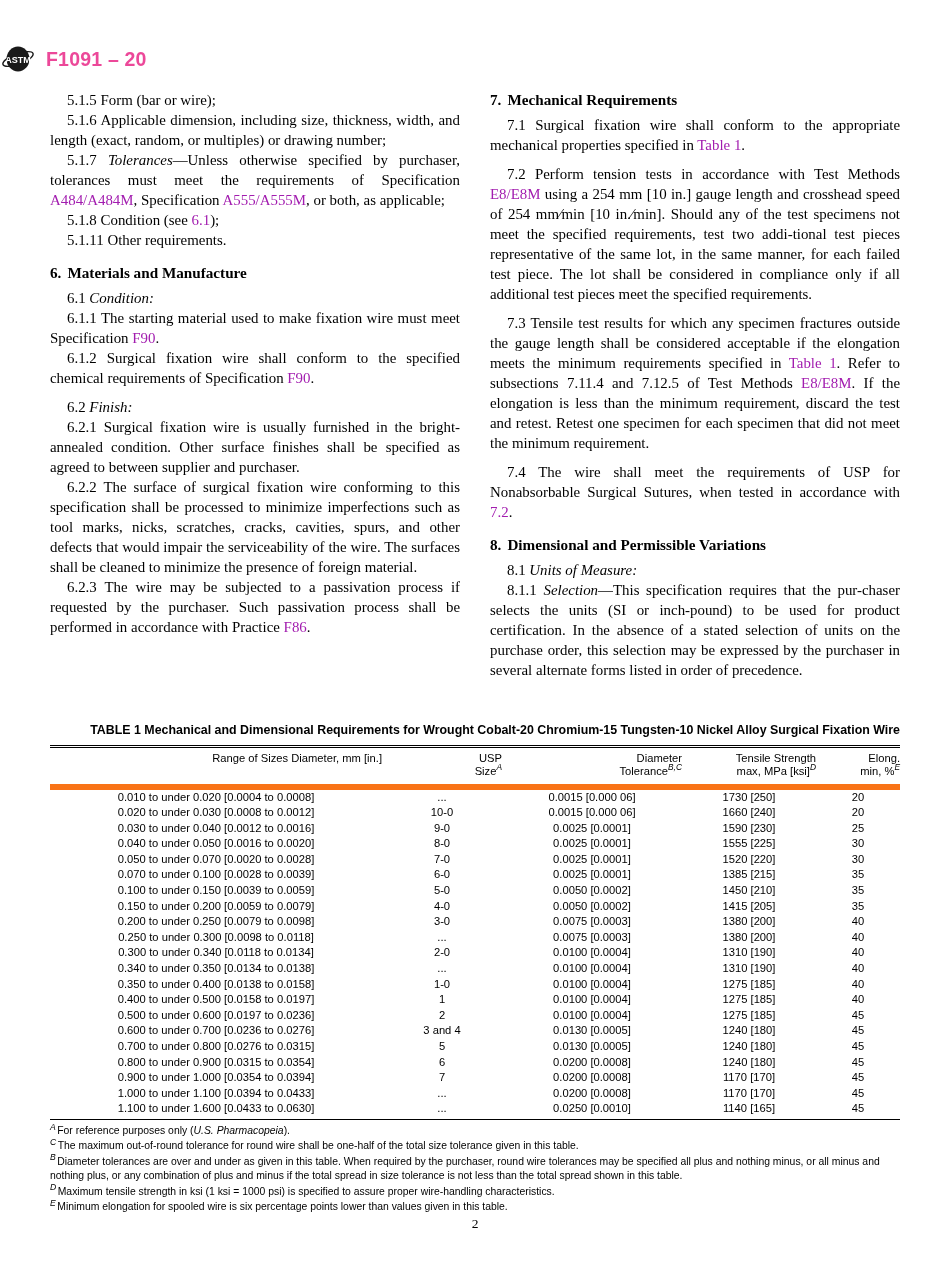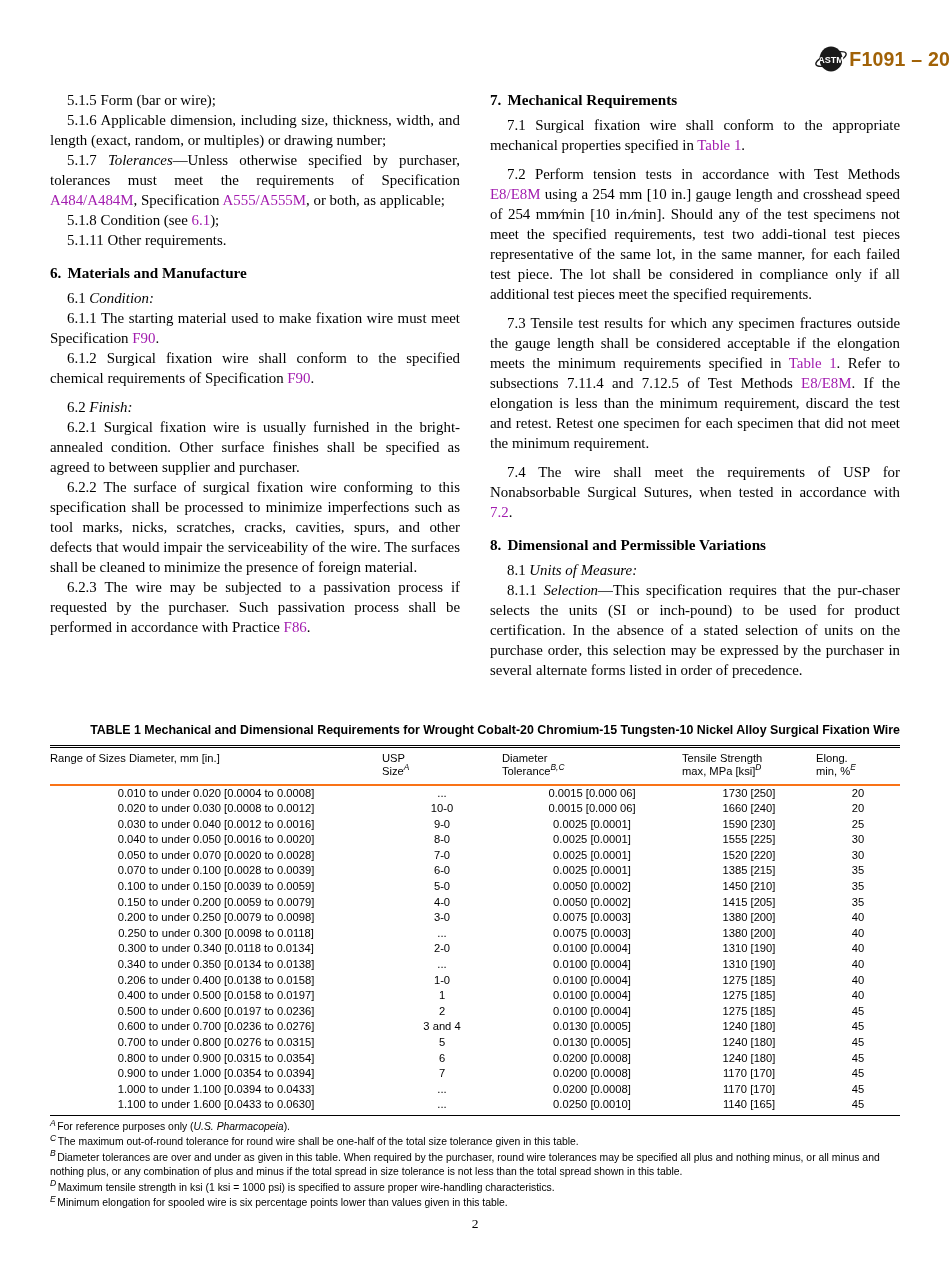--- a/index.html
+++ b/index.html
@@ -17,34 +17,35 @@
   }
 
   
   .page-header {
     position: absolute;
     top: 44px;
     left: 0;
     width: 950px;
     display: flex;
     align-items: center;
-    justify-content: flex-end;
+    justify-content: flex-start;
+    gap: 10px;
   }
   .astm-logo {
     width: 36px;
     height: 30px;
     position: relative;
     display: block;
   }
   .doc-designation {
     font-family: "Liberation Sans", sans-serif;
     font-weight: bold;
     font-size: 19.5px;
     letter-spacing: 0.2px;
-    color: #a16207;
+    color: #ec4899;
   }
 
   
   .columns {
     position: absolute;
     top: 90px;
     left: 50px;
     width: 850px;
     height: 600px;
   }
@@ -96,25 +97,25 @@
   }
   table.data {
     width: 850px;
     border-collapse: collapse;
     font-family: "Liberation Sans", sans-serif;
     font-size: 11.2px;
   }
   table.data thead th {
     font-weight: normal;
     padding: 4px 0 5px 0;
-    text-align: left;
+    text-align: right;
     line-height: 13.5px;
     vertical-align: top;
     border-top: 1px solid #000;
-    border-bottom: 2px solid #f97316;
+    border-bottom: 6px solid #f97316;
   }
   
   .rule-double {
     width: 850px;
     height: 3px;
     border-top: 1.4px solid #000;
     border-bottom: 1px solid #000;
     box-sizing: border-box;
   }
   table.data thead th { border-top: none; }
@@ -341,21 +342,21 @@
           <td>40</td>
         </tr>
         <tr>
           <td>0.340 to under 0.350 [0.0134 to 0.0138]</td>
           <td>...</td>
           <td>0.0100 [0.0004]</td>
           <td>1310 [190]</td>
           <td>40</td>
         </tr>
         <tr>
-          <td>0.206 to under 0.400 [0.0138 to 0.0158]</td>
+          <td>0.350 to under 0.400 [0.0138 to 0.0158]</td>
           <td>1-0</td>
           <td>0.0100 [0.0004]</td>
           <td>1275 [185]</td>
           <td>40</td>
         </tr>
         <tr>
           <td>0.400 to under 0.500 [0.0158 to 0.0197]</td>
           <td>1</td>
           <td>0.0100 [0.0004]</td>
           <td>1275 [185]</td>

